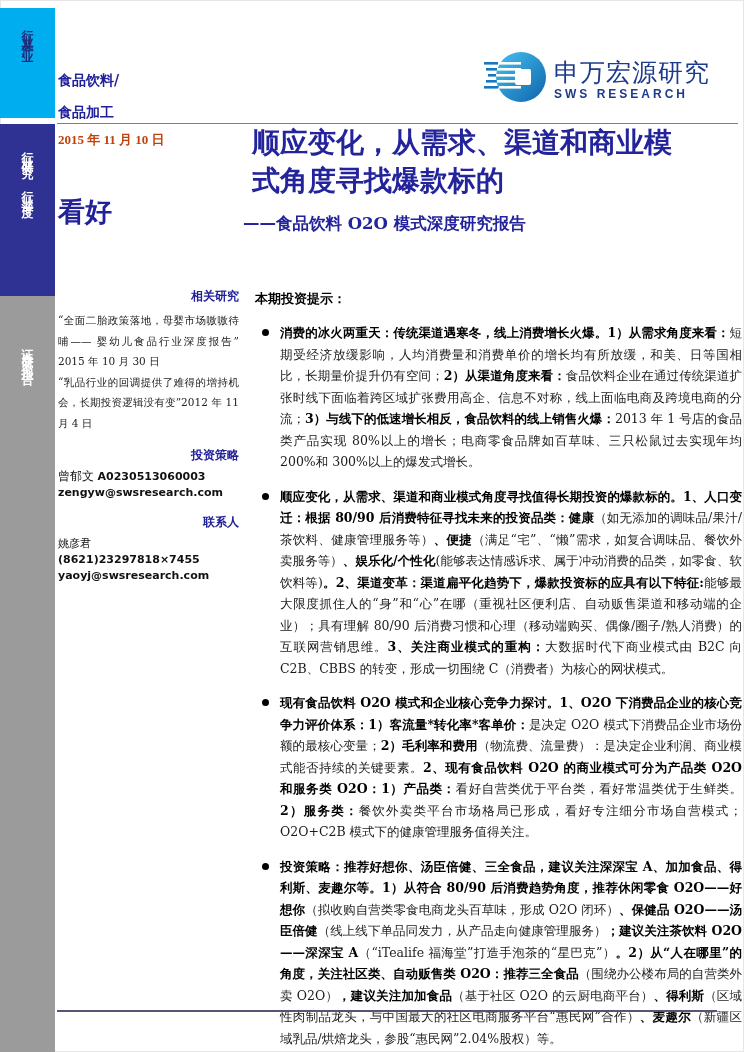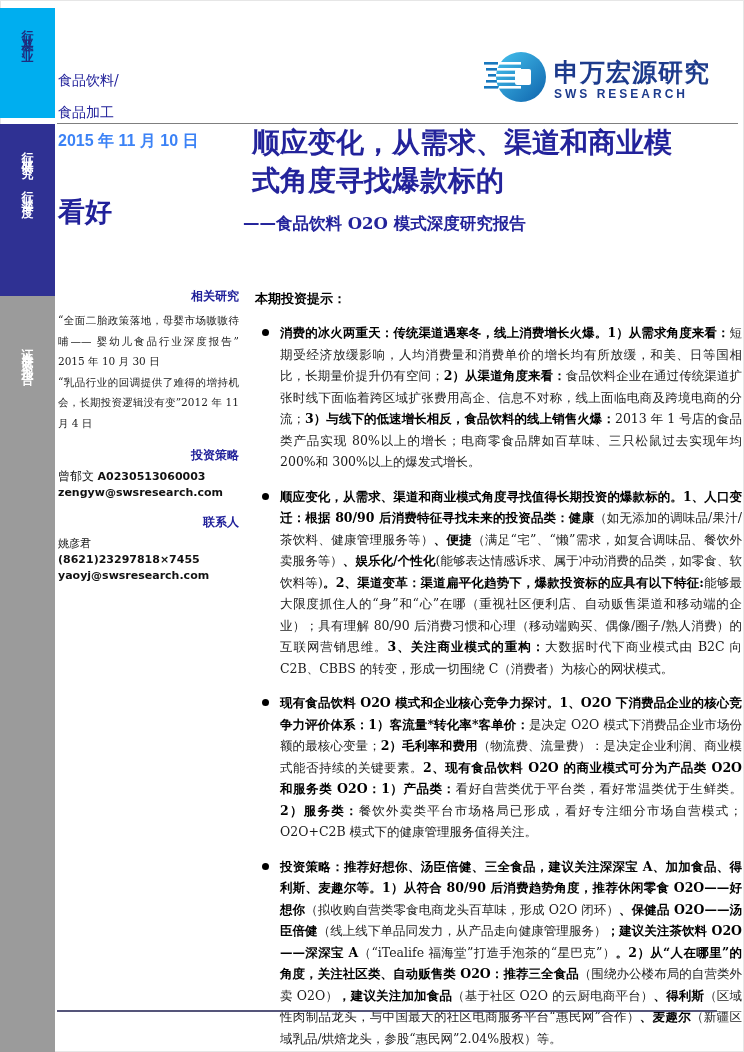--- a/index.html
+++ b/index.html
@@ -12,31 +12,31 @@
   .band-cyan{top:8px;height:110px;background:#00AEEF;}
   .band-indigo{top:124px;height:172px;background:#2F3193;}
   .band-gray{top:296px;height:756px;background:#9B9B9B;}
   .vtext{writing-mode:vertical-rl;text-orientation:upright;font-weight:bold;
          font-size:12px;letter-spacing:5px;line-height:1;}
   .band-cyan .vtext{color:#1E2C7E;margin-top:12px;}
   .band-indigo .vtext{color:#ffffff;margin-top:18px;}
   .band-gray .vtext{color:#ffffff;margin-top:42px;}
 
   
-  .category{position:absolute;left:58px;top:64px;color:#21219A;font-weight:normal;
+  .category{position:absolute;left:58px;top:64px;color:#21219A;font-weight:bold;
             font-size:14px;line-height:32px;}
   .logo{position:absolute;right:34px;top:50px;display:flex;align-items:center;gap:6px;}
   .logo-txt{display:flex;flex-direction:column;align-items:flex-start;}
-  .logo-cn{font-size:25px;font-weight:bold;color:#1D3B8C;letter-spacing:1px;
+  .logo-cn{font-size:25px;font-weight:normal;color:#1D3B8C;letter-spacing:1px;
            font-family:"DejaVu Sans","Liberation Sans",sans-serif;line-height:1.1;}
   .logo-en{font-size:12px;font-weight:bold;color:#1D3B8C;letter-spacing:3px;
            font-family:Liberation Sans, sans-serif;}
   .toprule{position:absolute;left:57px;right:6px;top:123px;border-top:1px solid #7f7f7f;}
-  .date{position:absolute;left:58px;top:131px;font-size:16px;font-weight:bold;color:#3b82f6;
-        font-family:Liberation Sans, sans-serif;}
+  .date{position:absolute;left:58px;top:131px;font-size:13px;font-weight:bold;color:#c2410c;
+        font-family:Liberation Serif, serif;}
   .rating{position:absolute;left:58px;top:194px;font-size:27px;font-weight:bold;color:#21219A;}
   .title{position:absolute;left:252px;top:124px;width:492px;margin:0;
          font-size:28px;line-height:38px;font-weight:bold;color:#23239B;}
   .subtitle{position:absolute;left:243px;top:213px;font-size:16.5px;font-weight:bold;color:#23239B;}
 
   
   .panel{position:absolute;left:58px;top:288px;width:181px;}
   .ptitle{font-size:12px;font-weight:bold;color:#21219A;margin:0 0 5px 0;text-align:right;}
   .ptitle.mt{margin-top:14px;}
   .related-item{font-size:10.5px;line-height:20.5px;color:#222;text-align:justify;}

